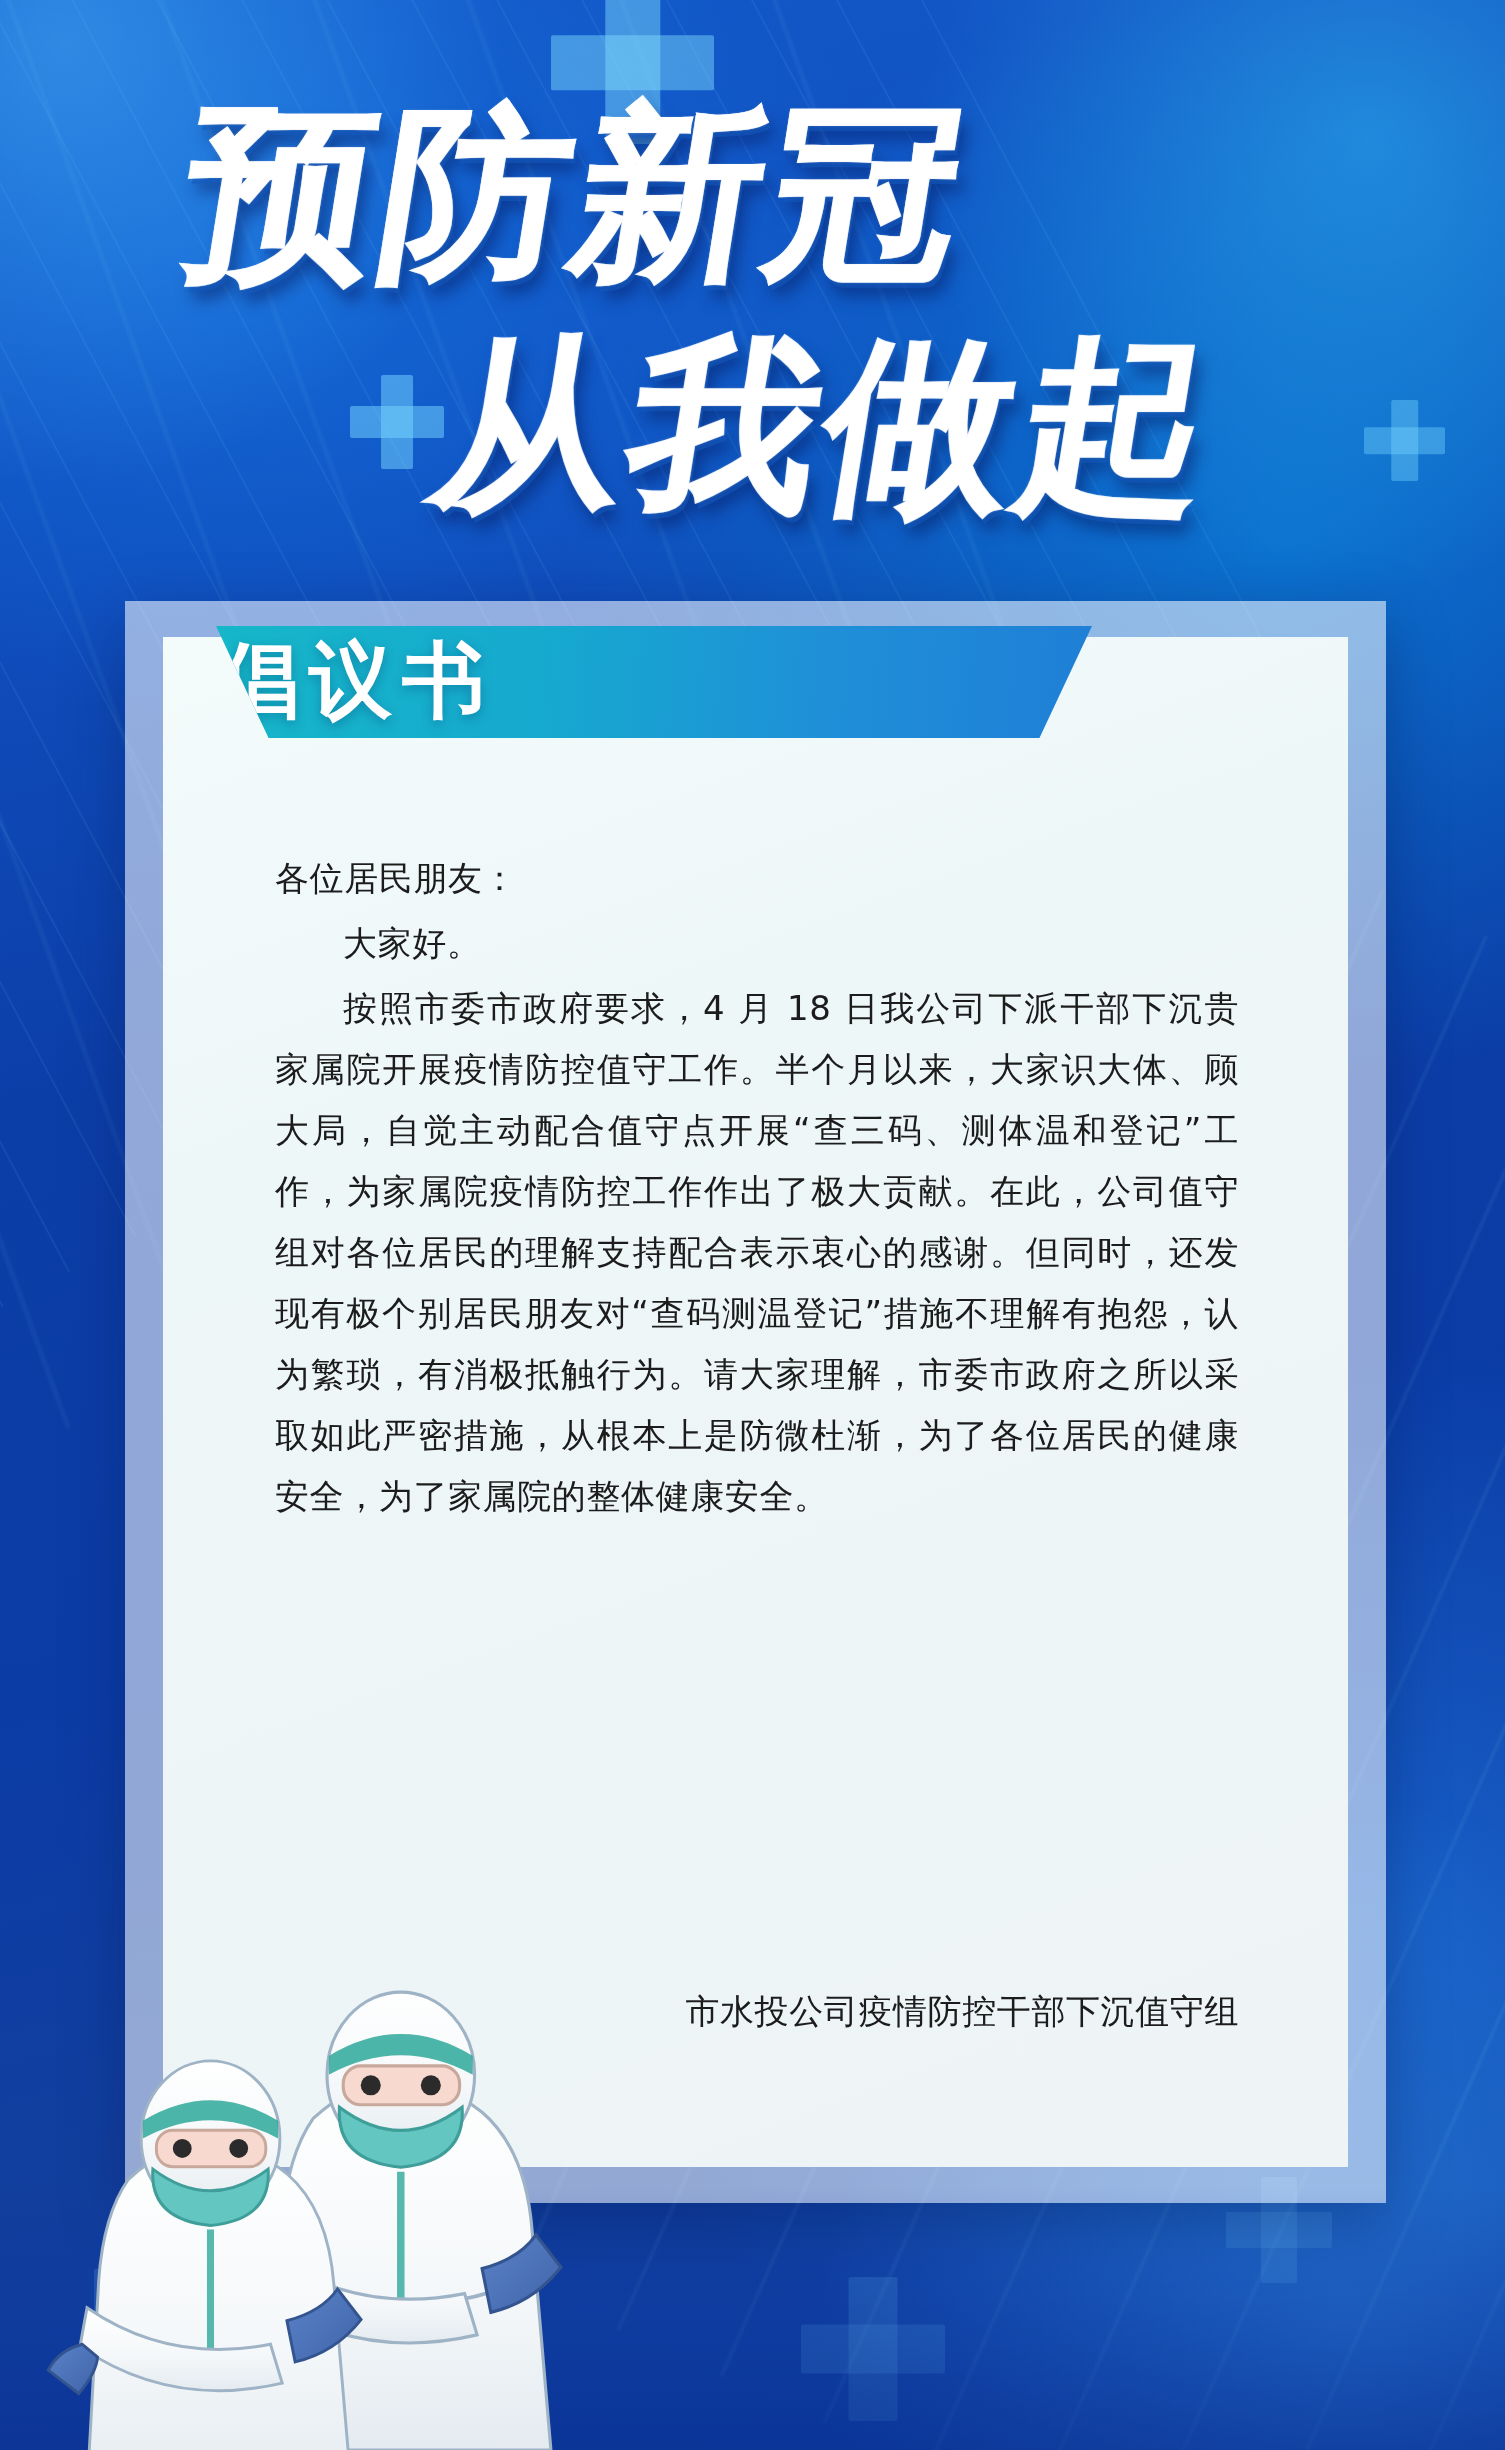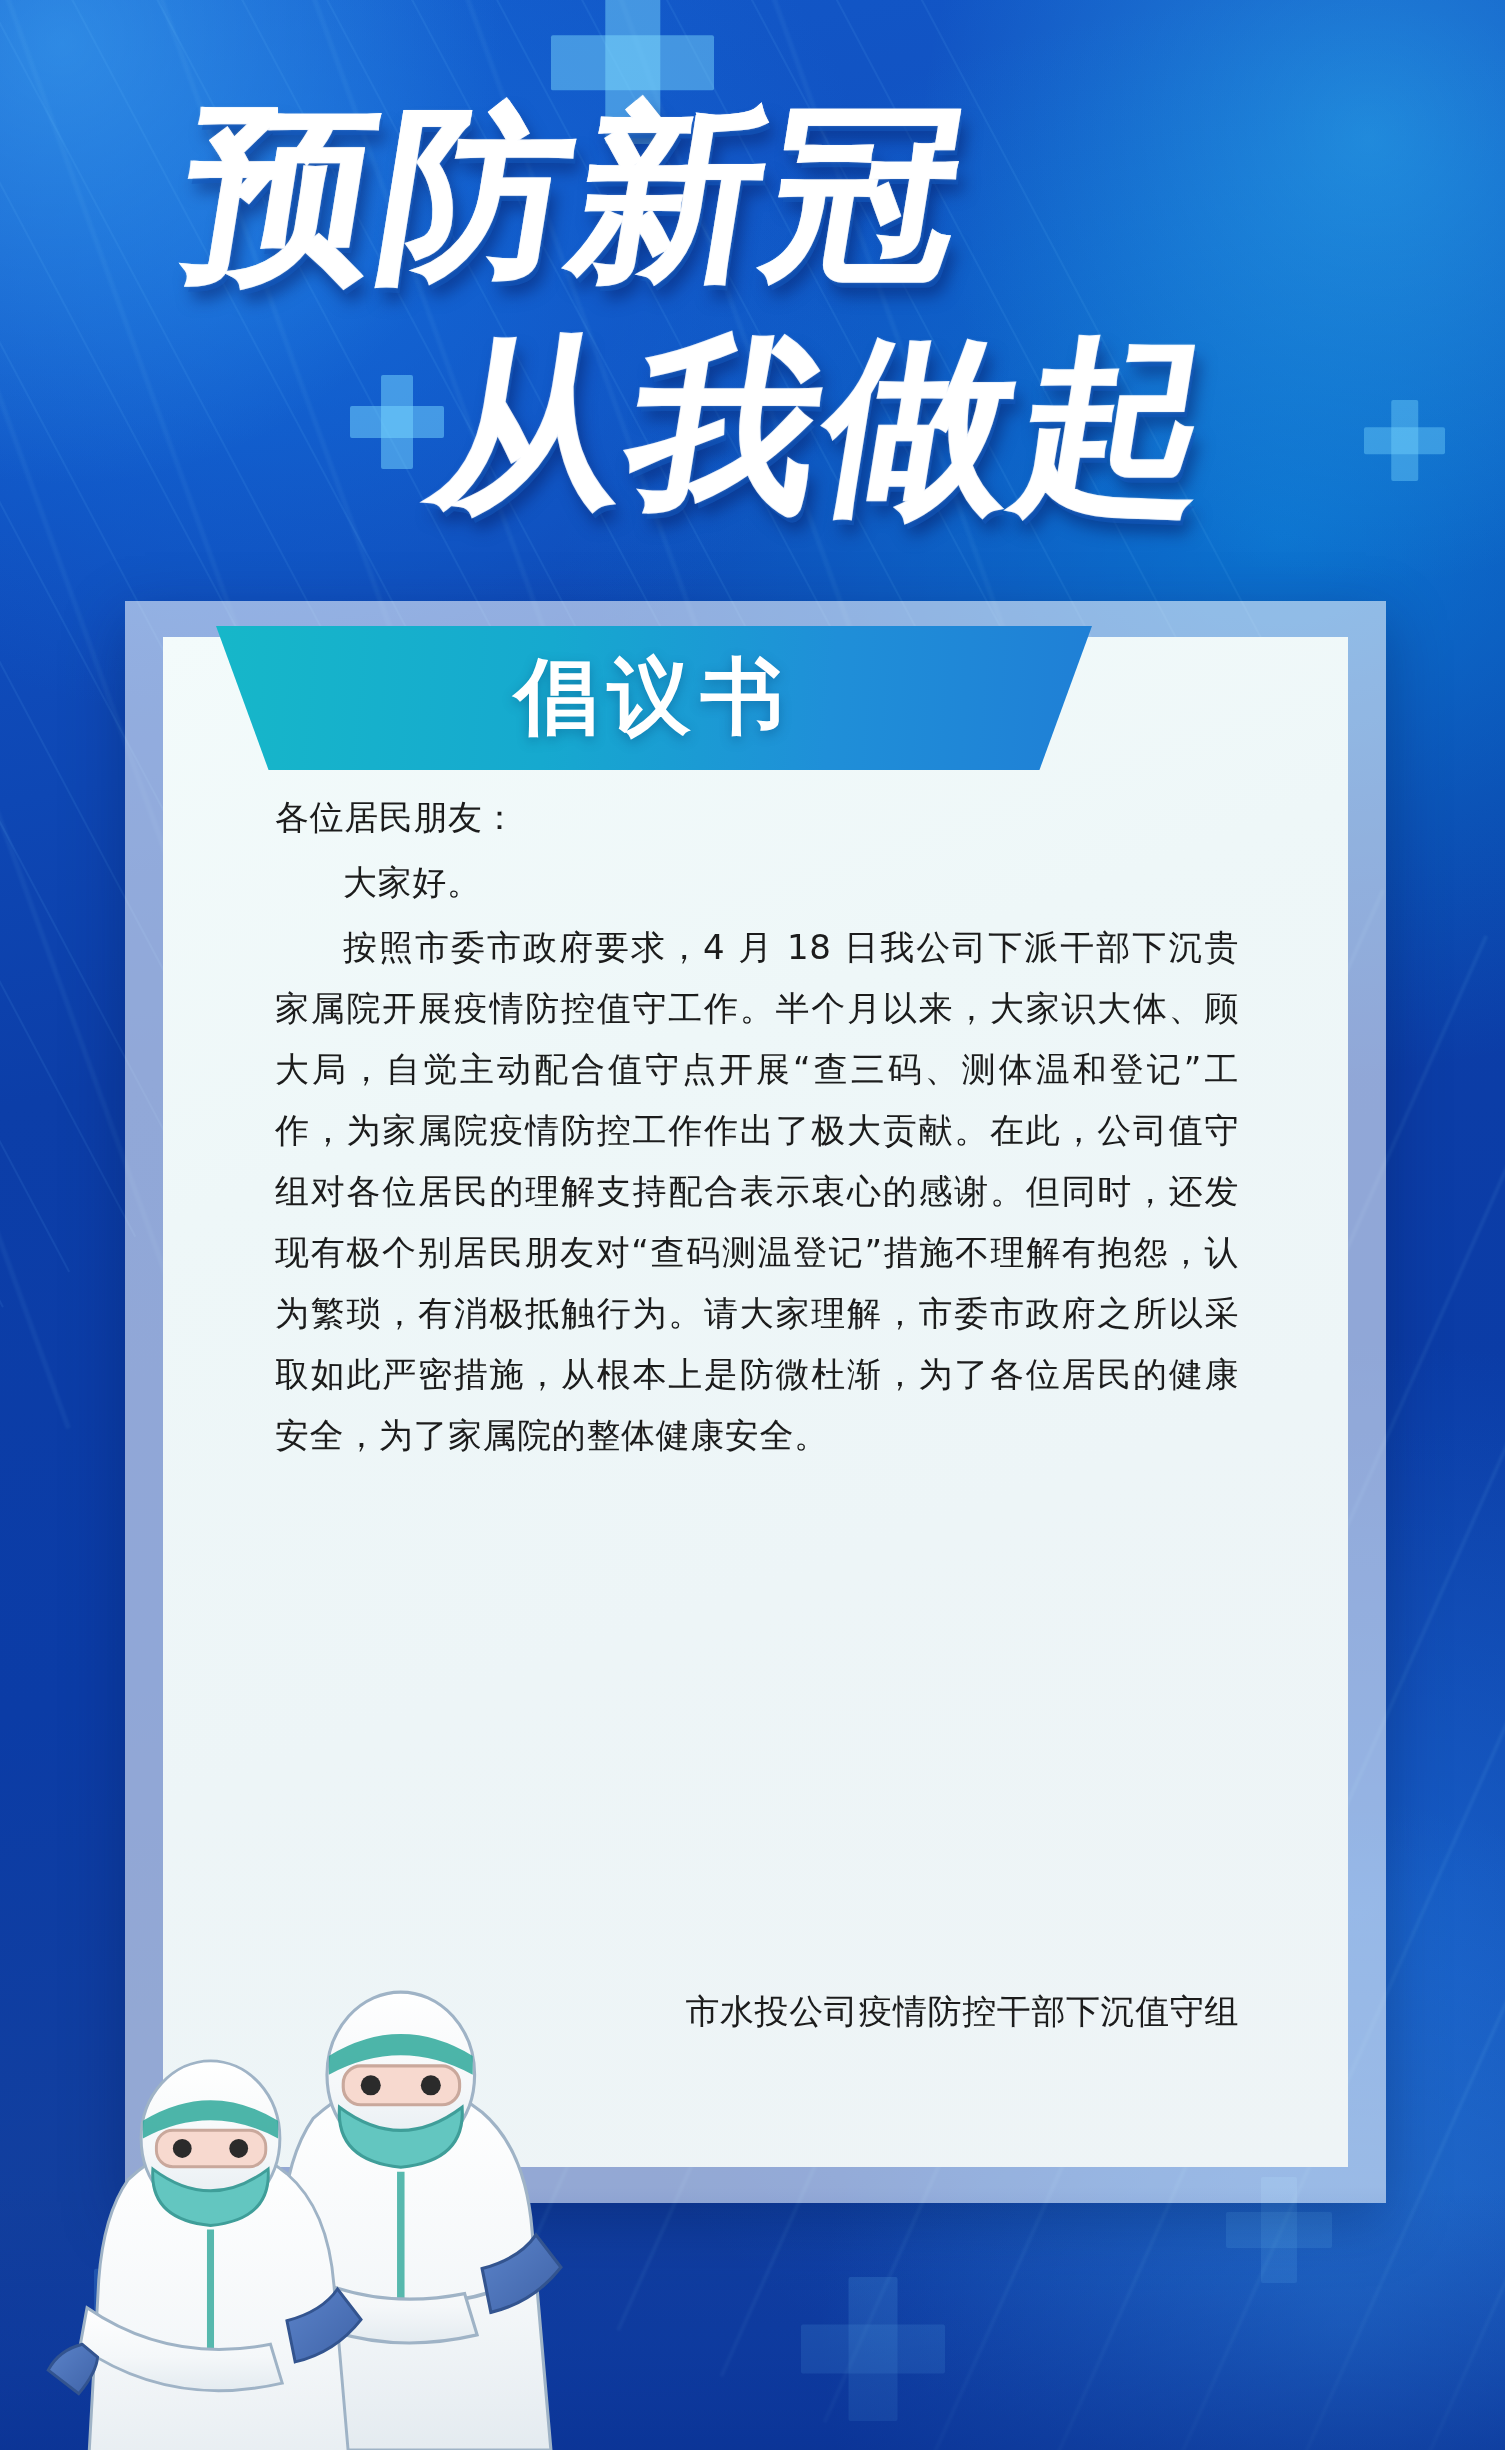--- a/index.html
+++ b/index.html
@@ -173,41 +173,40 @@
     bottom: 36px;
     background: linear-gradient(160deg, #f3fbfb 0%, #eef7f8 30%, #edf5f7 60%, #eef4f6 100%);
   }
 
   
   .banner {
     position: absolute;
     left: 216px;
     top: 626px;
     width: 876px;
-    height: 144px;
+    height: 112px;
     background: linear-gradient(95deg, #16b7c9 0%, #16a9cf 38%, #1f8fd8 70%, #1f7fd6 100%);
     clip-path: polygon(0 0, 100% 0, 94% 100%, 6% 100%);
     display: flex;
     align-items: center;
-    justify-content: center;
   }
   .banner-title {
     font-family: "DejaVu Sans", "Liberation Sans", sans-serif;
     font-weight: 900;
     font-size: 83px;
     letter-spacing: 10px;
     color: #ffffff;
     text-shadow: 0 3.8px 11.3px rgba(0,60,110,.35);
   }
 
   
   .doc-body {
     position: absolute;
     left: 275px;
-    top: 787px;
+    top: 848px;
     width: 964px;
     color: #1c1c1c;
     font-family: "DejaVu Sans", "Liberation Sans", sans-serif;
     font-size: 34px;
     line-height: 61px;
     letter-spacing: 0.6px;
     text-align: justify;
   }
   .doc-body p { margin: 0 0 3.8px 0; }
   .indent { text-indent: 2em; }

